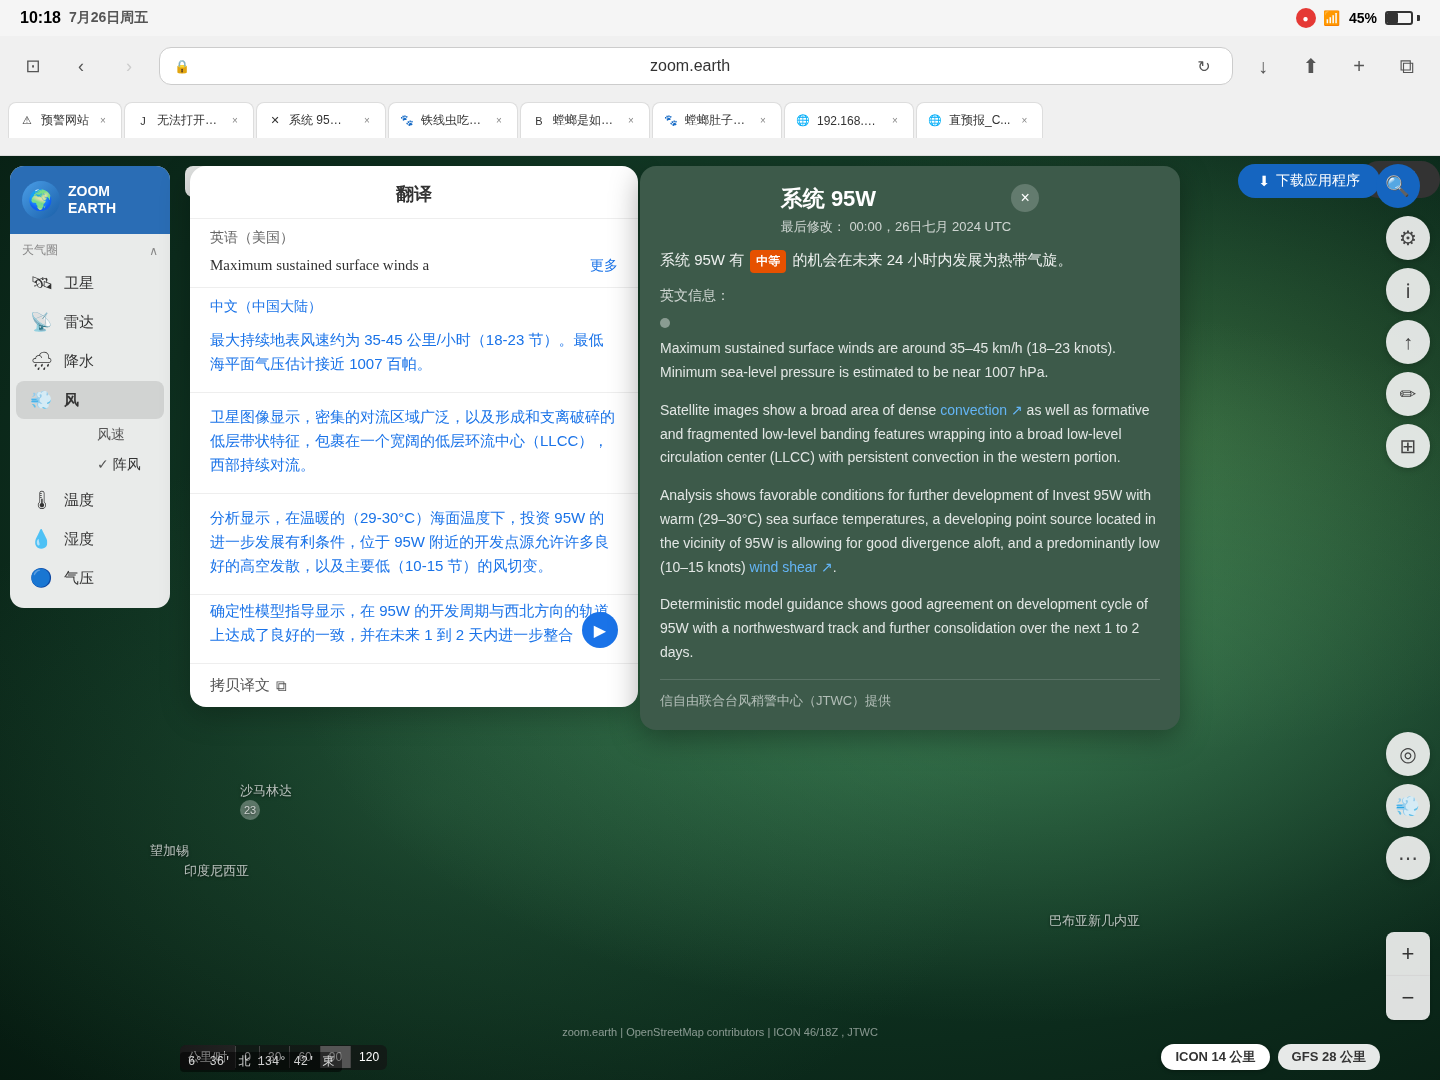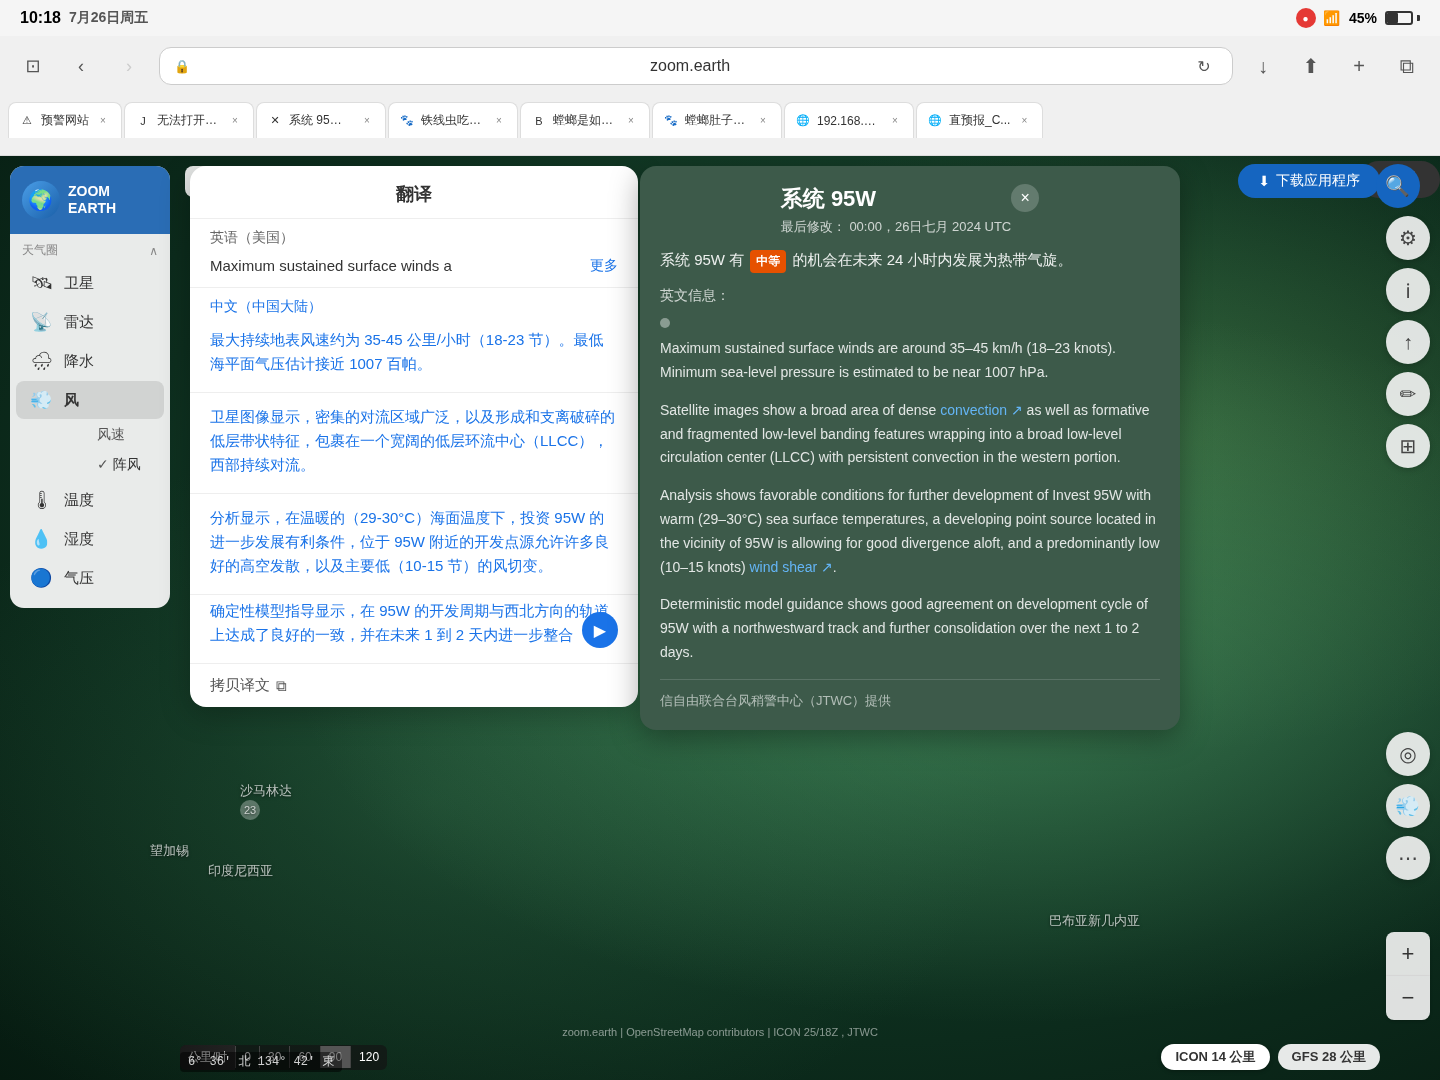--- a/index.html
+++ b/index.html
@@ -431,20 +431,21 @@
 
     .translation-source {
       padding: 6px 20px 12px;
       font-size: 15px;
       color: #333;
       border-bottom: 1px solid #eee;
       display: flex;
       align-items: flex-start;
       justify-content: space-between;
       gap: 8px;
+      font-family: Liberation Serif, serif;
     }
     .more-link {
       color: #1a73e8;
       font-size: 14px;
       white-space: nowrap;
       cursor: pointer;
     }
 
     .section-lang {
       font-size: 14px;
@@ -668,21 +669,21 @@
         <span class="tab-close">×</span>
       </div>
     </div>
 </div>
 
 <div id="main-content">
 
   <div id="map-bg"></div>
 
   <div class="map-label" style="bottom:260px;left:240px;">沙马林达<br><span style="display:inline-block;width:20px;height:20px;border-radius:50%;background:rgba(255,255,255,0.3);text-align:center;line-height:20px;font-size:11px;">23</span></div>
-  <div class="map-label" style="bottom:200px;left:208px;">印度尼西亚</div>
+  <div class="map-label" style="bottom:200px;left:184px;">印度尼西亚</div>
   <div class="map-label" style="bottom:220px;left:150px;">望加锡</div>
   <div class="map-label" style="bottom:150px;right:300px;">巴布亚新几内亚</div>
 
   <div id="left-sidebar">
     <div id="logo-area">
       <div class="logo-circle">🌍</div>
       <div class="logo-text">
         <span>ZOOM</span><br>
         <span>EARTH</span>
       </div>
@@ -779,21 +780,21 @@
         </div>
       </div>
     </div>
   </div>
 
   <div style="position:absolute;bottom:10px;left:180px;z-index:50;">
     <span class="coords">6° 36' 北  134° 42' 東</span>
   </div>
 
   <div style="position:absolute;bottom:40px;left:50%;transform:translateX(-50%);z-index:5;">
-    <span style="color:rgba(255,255,255,0.5);font-size:11px;">zoom.earth | OpenStreetMap contributors | ICON 25/18Z , JTWC</span>
+    <span style="color:rgba(255,255,255,0.5);font-size:11px;">zoom.earth | OpenStreetMap contributors | ICON 46/18Z , JTWC</span>
   </div>
 
   <div id="translation-panel">
     <div id="translation-header">
       <span>翻译</span>
     </div>
     <div class="section-label">英语（美国）</div>
     <div class="translation-source">
       <span>Maximum sustained surface winds a</span>
       <span class="more-link">更多</span>

